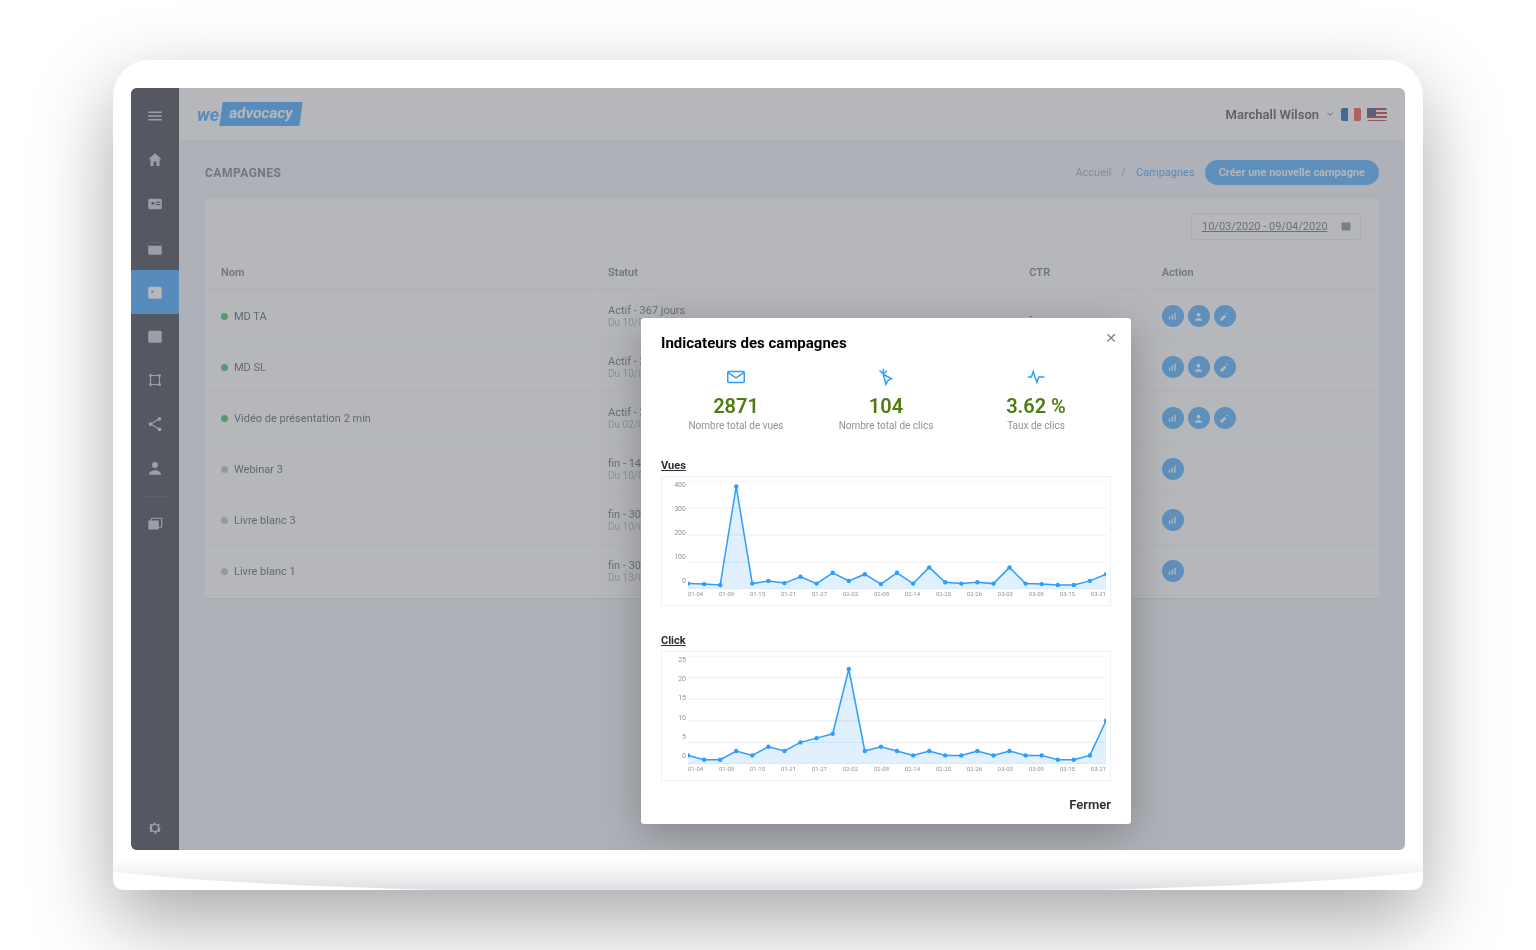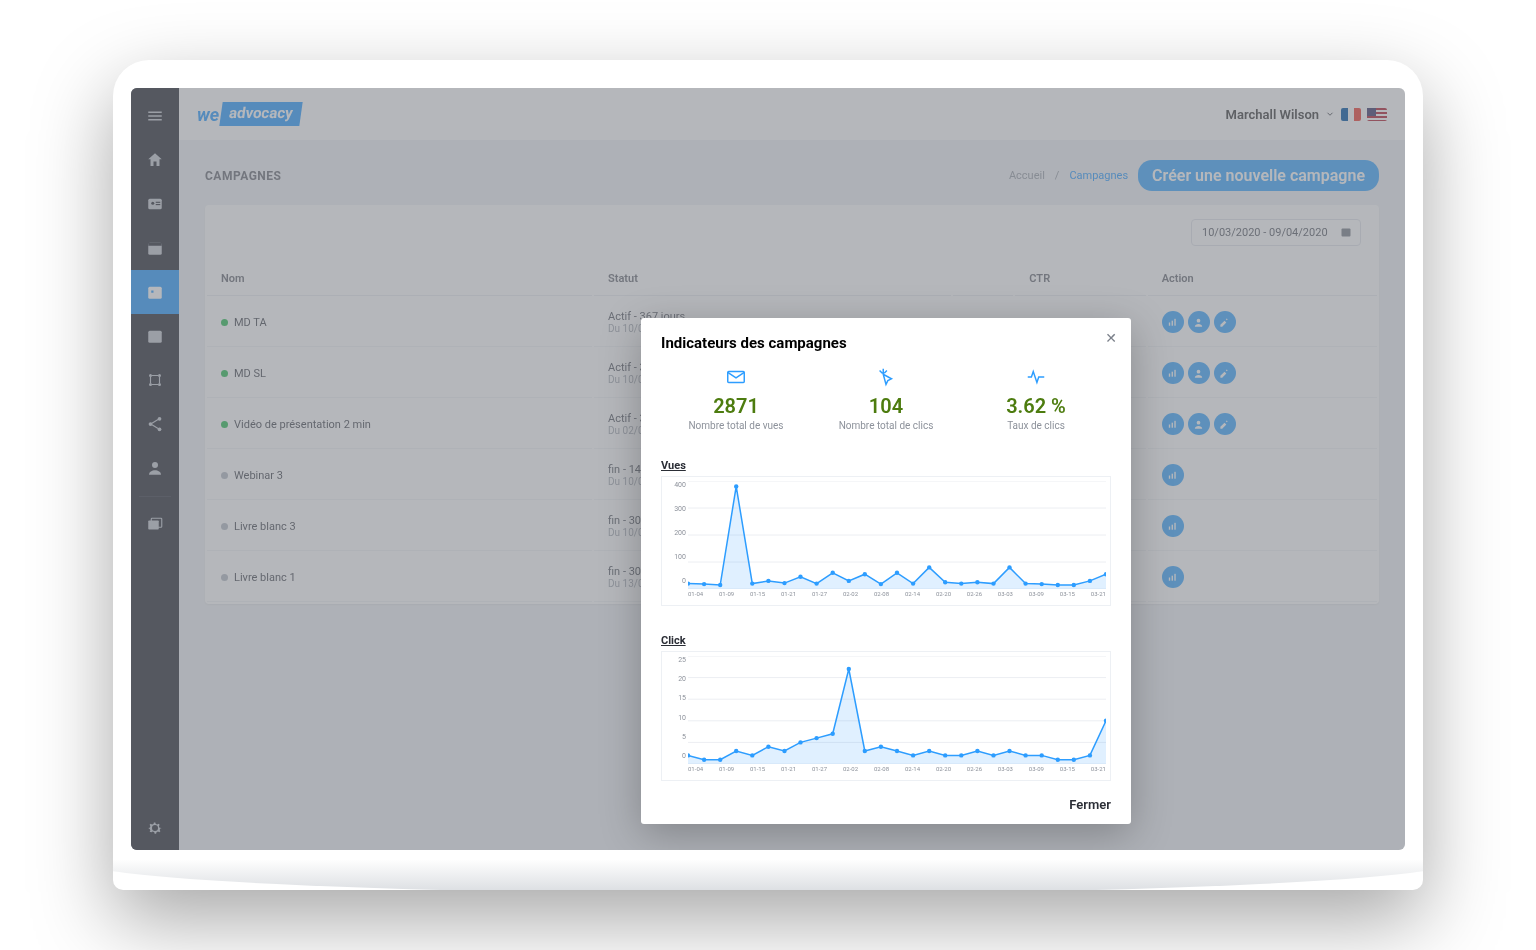--- a/index.html
+++ b/index.html
@@ -28,25 +28,25 @@
 .flag-fr { background:linear-gradient(to right,#0055a4 33%,#fff 33% 66%,#ef4135 66%); }
 .flag-us { background:repeating-linear-gradient(#b22234 0 2px,#fff 2px 4px); position:relative; }
 .flag-us::before { content:''; position:absolute; left:0; top:0; width:9px; height:8px; background:#3c3b6e; }
 
 
 .content { flex:1; padding:20px 26px 10px 26px; overflow:hidden; }
 .page-head { display:flex; align-items:center; margin-bottom:14px; }
 .page-title { font-size:12px; font-weight:700; letter-spacing:.5px; color:#6d7078; }
 .page-crumbs { margin-left:auto; display:flex; align-items:center; gap:10px; font-size:11px; color:#9aa0a9; }
 .page-crumbs a { color:#2d9dff; text-decoration:none; }
-.btn-create { background:#3ea9ff; color:#fff; border:none; border-radius:14px; padding:6px 14px; font-size:16px; font-weight:600; cursor:pointer; }
+.btn-create { background:#3ea9ff; color:#fff; border:none; border-radius:14px; padding:6px 14px; font-size:11px; font-weight:600; cursor:pointer; }
 
 .card { background:#fff; border-radius:4px; box-shadow:0 1px 2px rgba(0,0,0,.06); }
 .filter-row { padding:14px 18px; display:flex; justify-content:flex-end; }
-.date-field { border:1px solid #e2e5ea; border-radius:4px; padding:6px 30px 6px 10px; font-size:11px; color:#5c6069; position:relative; min-width:170px; }
+.date-field { border:1px solid #e2e5ea; border-radius:4px; padding:6px 30px 6px 10px; font-size:11px; color:#5c6069; position:relative; min-width:170px;text-decoration:underline; }
 .date-field svg { position:absolute; right:8px; top:6px; width:12px; height:12px; fill:#7b808a; }
 
 .tbl { width:100%; font-size:11px; color:#4b4e56; }
 .tbl thead th { text-align:left; font-weight:600; color:#6d7078; padding:10px 14px; border-bottom:1px solid #eceef2; }
 .tbl tbody td { padding:12px 14px; border-bottom:1px solid #f2f4f7; vertical-align:middle; }
 .dot { width:7px; height:7px; border-radius:50%; display:inline-block; margin-right:6px; background:#2fbf57; }
 .dot.grey { background:#b7bcc5; }
 .status-line { color:#5c6069; }
 .status-sub { color:#a8adb5; font-size:10px; }
 .act-btn { width:22px; height:22px; border-radius:50%; background:#3ea9ff; display:inline-flex; align-items:center; justify-content:center; color:#fff; margin-right:4px; }

